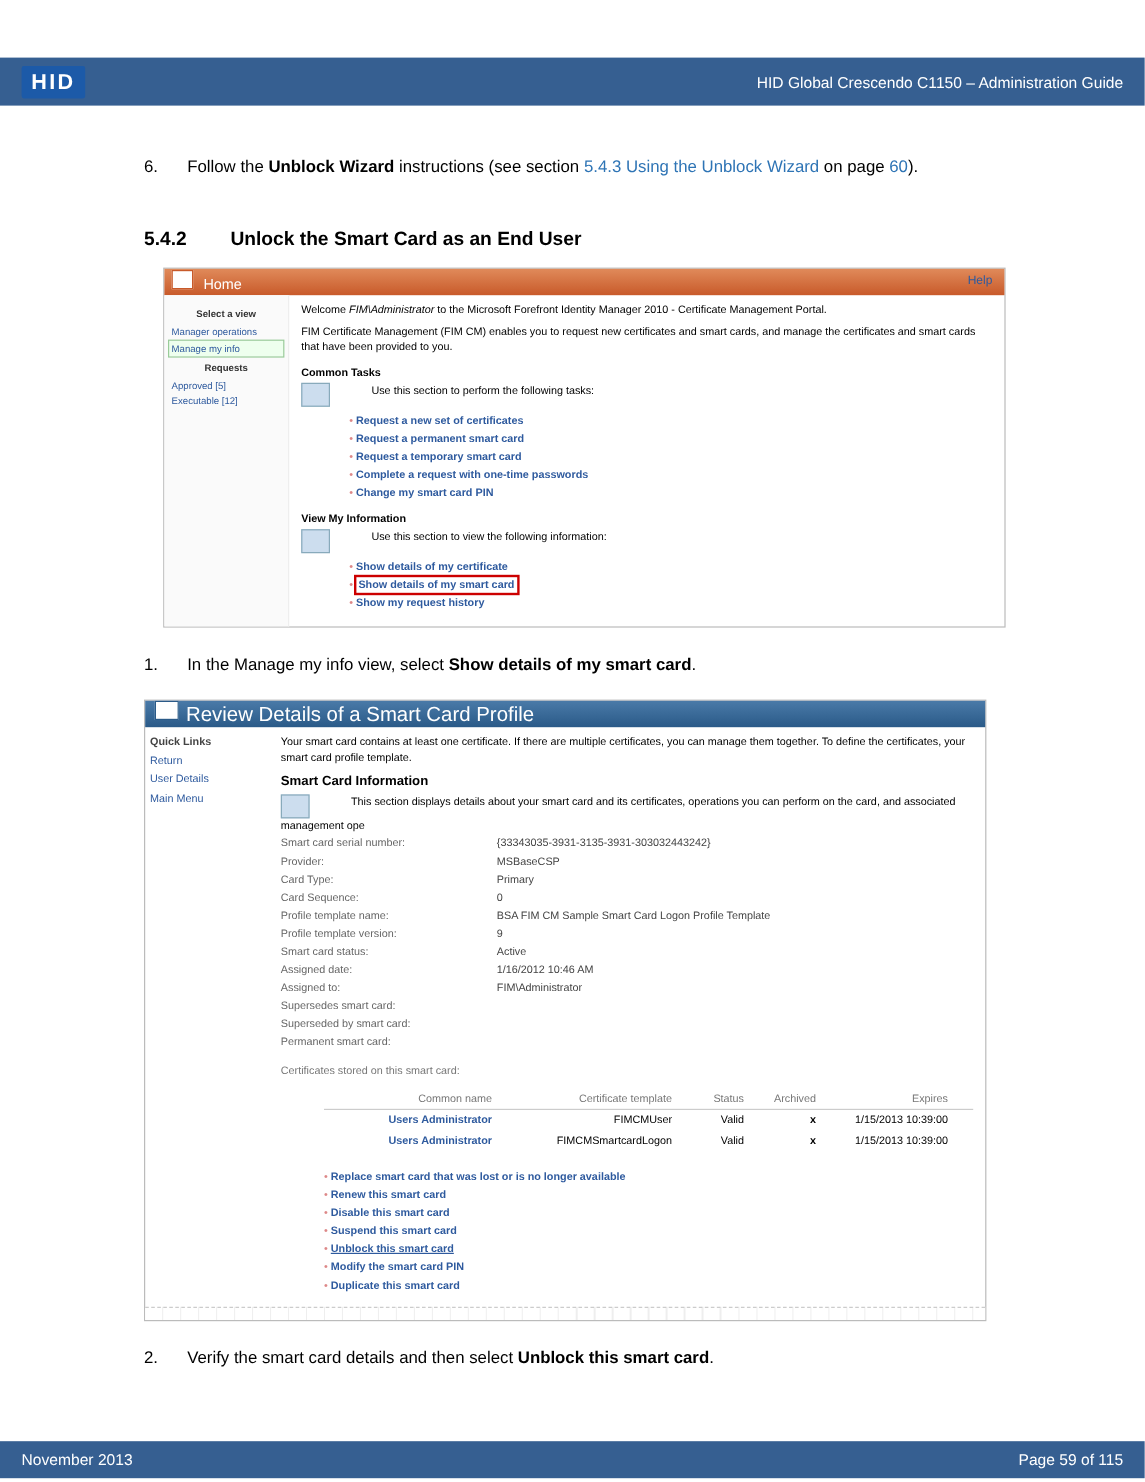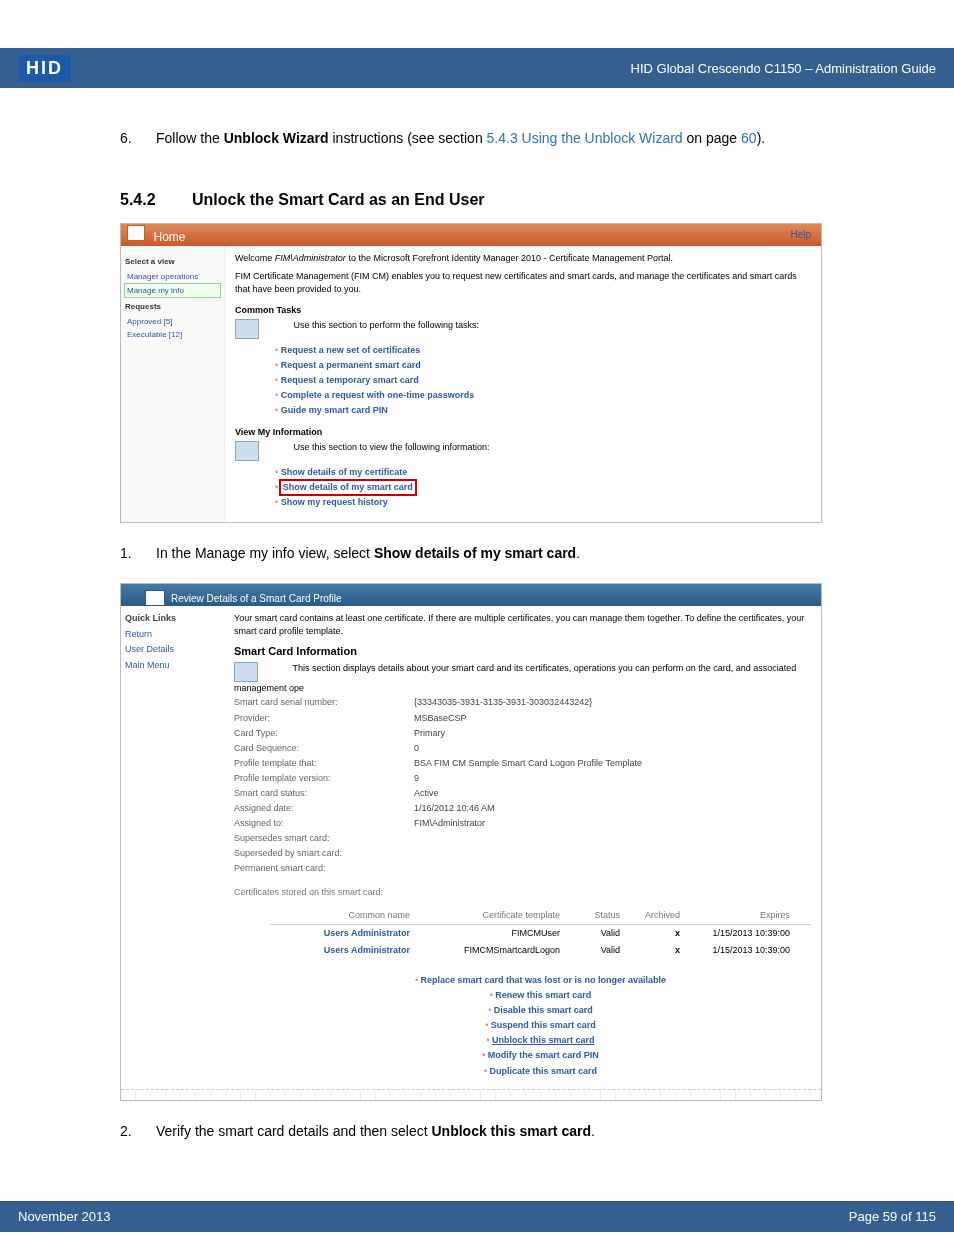--- a/index.html
+++ b/index.html
@@ -65,21 +65,21 @@
     margin-bottom: 12px;
   }
   .section-heading .secnum {
     display: inline-block;
     width: 72px;
   }
 
   
   .shot1 {
     width: 700px;
-    margin: 10px 0 20px 0;
+    margin: 10px 0 20px 16px;
     border: 1px solid #bbb;
     font-size: 9px;
     background: #fff;
   }
   .shot1-topbar {
     background: linear-gradient(#e08a5a, #c85a2a);
     height: 22px;
     display: flex;
     align-items: center;
     justify-content: space-between;
@@ -92,21 +92,21 @@
   .shot1-topbar .home-label { color:#fff; font-size:12px; }
   .shot1-topbar .help { color:#2e5a9e; font-size:10px; }
   .shot1-body { display:flex; }
   .shot1-left {
     width: 95px;
     padding: 6px 4px;
     border-right: 1px solid #eee;
     background: #fafafa;
     font-size: 8px;
   }
-  .shot1-left .grp-title { font-weight: bold; color:#333; margin: 4px 0 2px 0; }
+  .shot1-left .grp-title { font-weight: bold; color:#333; margin: 4px 0 2px 0; text-align: center; }
   .shot1-left .itm { color:#2e5a9e; padding:1px 2px; cursor:pointer; }
   .shot1-left .itm.sel { background:#efe; outline:1px solid #9c9; }
   .shot1-right { flex:1; padding:6px 10px; }
   .shot1-welcome { font-size:9px; margin-bottom:4px; }
   .shot1-desc { font-size:9px; margin-bottom:8px; }
   .shot1-subhead { font-weight:bold; font-size:9px; margin:8px 0 2px 0; }
   .shot1-indent { margin-left:28px; font-size:9px; margin-bottom:4px; }
   .shot1-icon-box { display:inline-block; width:22px; height:18px; background:#cde; border:1px solid #8ab; vertical-align:top; margin-right:4px; }
   .bulleted { margin:4px 0 6px 40px; padding:0; list-style:none; }
   .bulleted li { color:#2e5a9e; font-weight:bold; font-size:9px; padding:1px 0; }
@@ -118,24 +118,24 @@
     width: 700px;
     margin: 20px 0 20px 0;
     border: 1px solid #bbb;
     font-size: 9px;
     background:#fff;
   }
   .shot2-topbar {
     background: linear-gradient(#4a7aa8, #2a5a88);
     height: 22px;
     display:flex;
-    align-items:flex-end;
-    padding: 0 24px;
+    align-items:flex-start;
+    padding: 0 8px;
     color:#fff;
-    font-size: 10px;
+    font-size: 17px;
   }
   .shot2-topbar .cardicon {
     width:18px;height:14px;background:#fff;border:1px solid #2a5a88;margin-right:6px;
   }
   .shot2-body { display:flex; }
   .shot2-left {
     width:95px;
     padding:6px 4px;
     font-size: 9px;
   }
@@ -153,21 +153,21 @@
   .cert-head, .cert-row { display:flex;text-align:right; }
   .cert-head { color:#777; border-bottom:1px solid #ccc; padding:2px 0; }
   .cert-row { padding:2px 0; }
   .cert-col-cn { width:140px; }
   .cert-col-tpl { width:150px; }
   .cert-col-st { width:60px; }
   .cert-col-ar { width:60px; }
   .cert-col-ex { width:110px; }
   .cert-row .cert-col-cn { color:#2e5a9e; font-weight:bold; }
   .cert-row .cert-col-ar { font-weight:bold; }
-  .ops { margin:14px 0 4px 36px; padding:0; list-style:none;text-align:center; }
+  .ops { margin:14px 0 4px 36px; padding:0; list-style:none; }
   .ops li { color:#2e5a9e; font-weight:bold; font-size:9px; padding:1px 0; }
   .ops li::before { content:"• "; color:#d88; font-weight:normal; }
   .ops li.hl a { text-decoration:underline; }
 
   .torn-bottom {
     height:10px;
     background: repeating-linear-gradient(90deg,#fff 0 14px,#eee 14px 15px);
     border-top:1px dashed #ccc;
   }
 
@@ -236,21 +236,21 @@
           <div class="shot1-subhead">Common Tasks</div>
           <div>
             <span class="shot1-icon-box"></span>
             <span class="shot1-indent">Use this section to perform the following tasks:</span>
           </div>
           <ul class="bulleted">
             <li>Request a new set of certificates</li>
             <li>Request a permanent smart card</li>
             <li>Request a temporary smart card</li>
             <li>Complete a request with one-time passwords</li>
-            <li>Guide my smart card PIN</li>
+            <li>Change my smart card PIN</li>
           </ul>
 
           <div class="shot1-subhead">View My Information</div>
           <div>
             <span class="shot1-icon-box"></span>
             <span class="shot1-indent">Use this section to view the following information:</span>
           </div>
           <ul class="bulleted">
             <li>Show details of my certificate</li>
             <li><span class="red-outline">Show details of my smart card</span></li>
@@ -298,21 +298,21 @@
               </div>
             <div class="kv-row">
                 <div class="k">Card Type:</div>
                 <div class="v">Primary</div>
               </div>
             <div class="kv-row">
                 <div class="k">Card Sequence:</div>
                 <div class="v">0</div>
               </div>
             <div class="kv-row">
-                <div class="k">Profile template that:</div>
+                <div class="k">Profile template name:</div>
                 <div class="v">BSA FIM CM Sample Smart Card Logon Profile Template</div>
               </div>
             <div class="kv-row">
                 <div class="k">Profile template version:</div>
                 <div class="v">9</div>
               </div>
             <div class="kv-row">
                 <div class="k">Smart card status:</div>
                 <div class="v">Active</div>
               </div>

